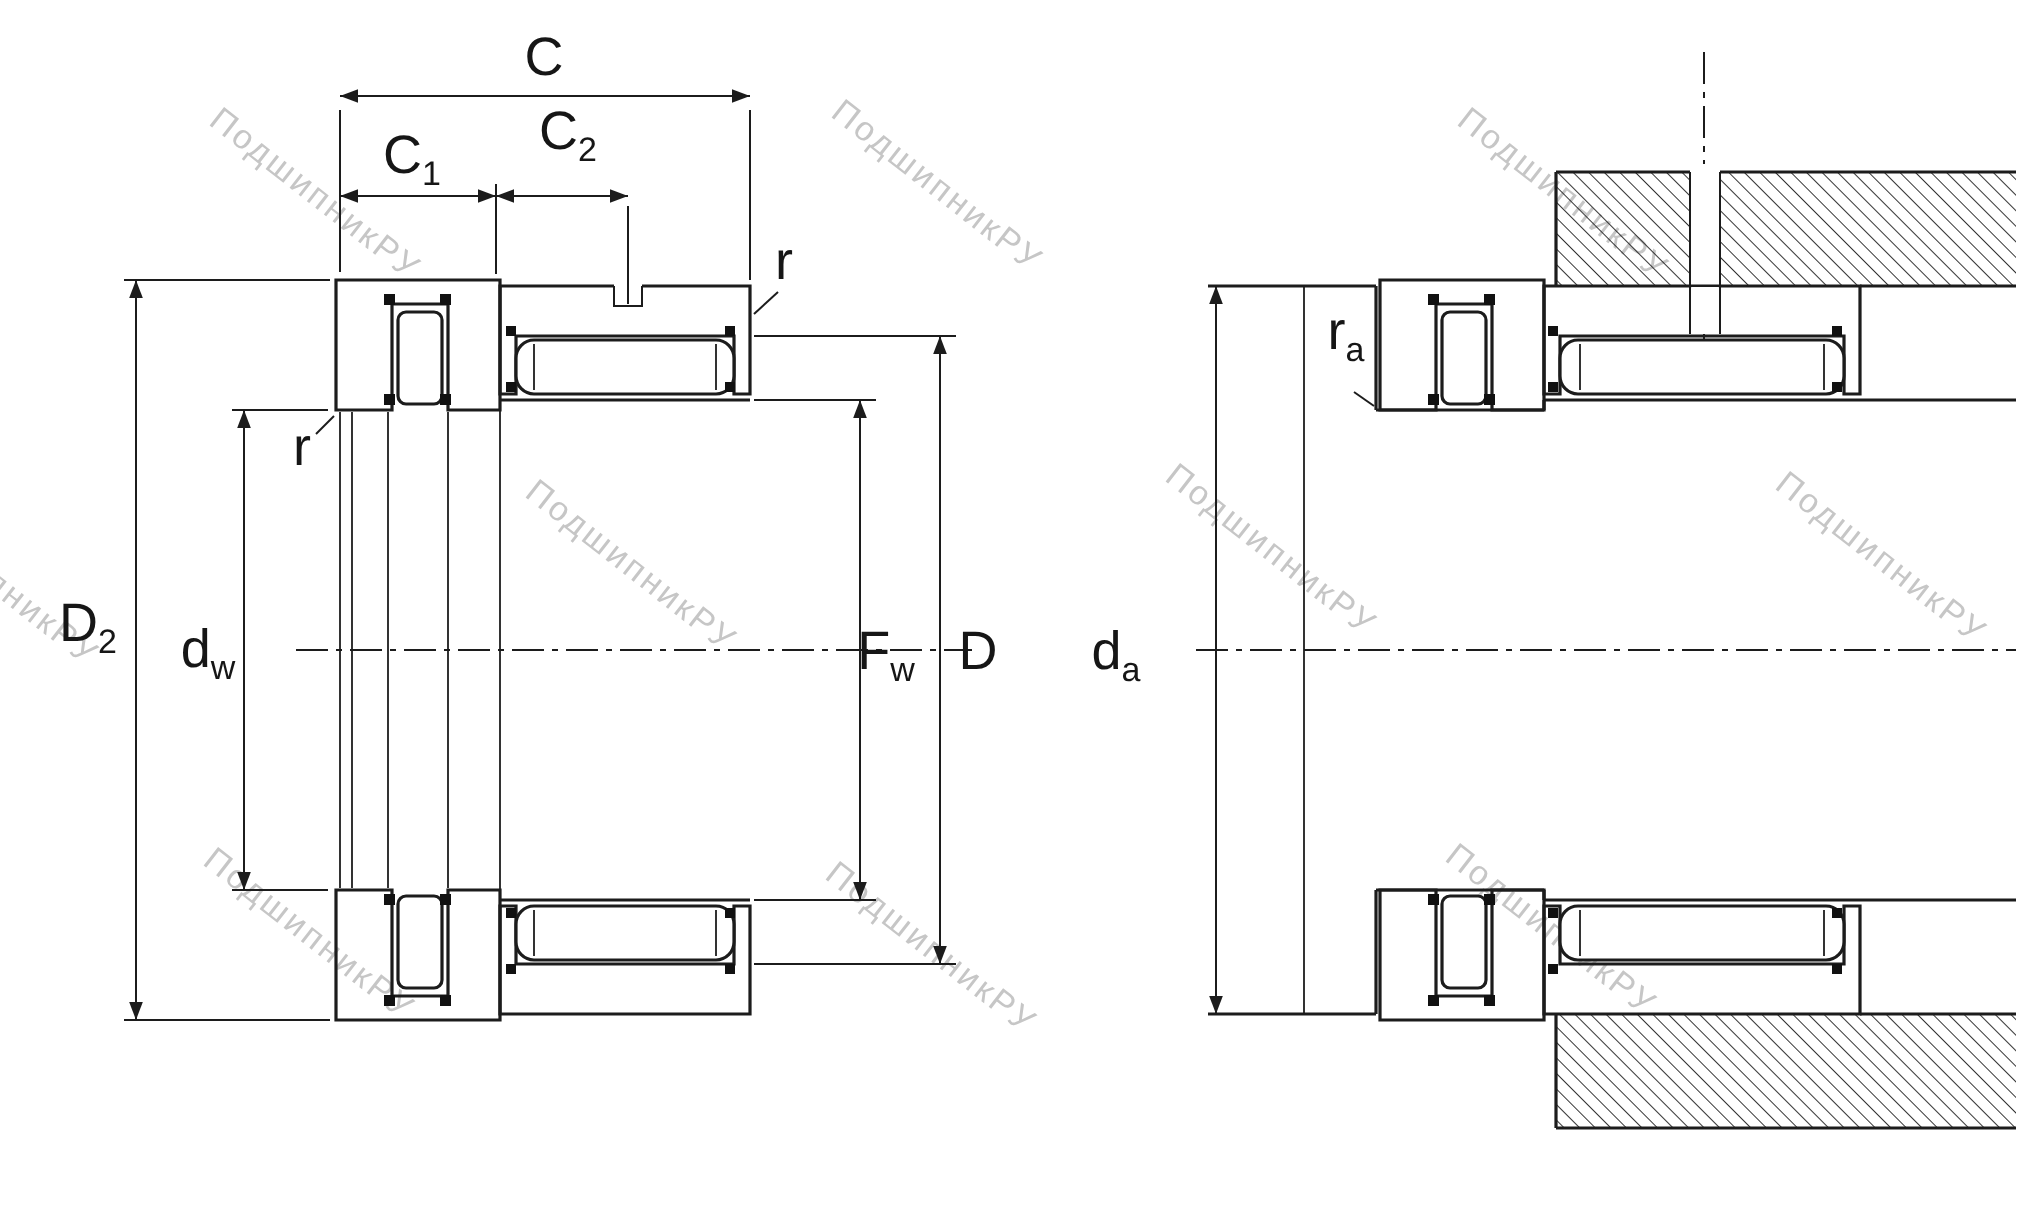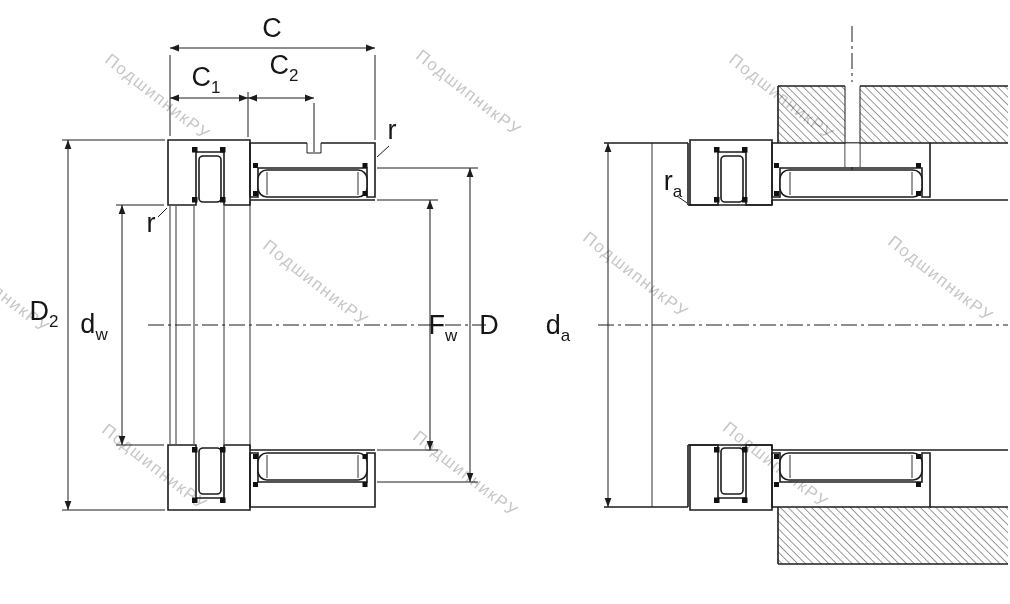--- a/index.html
+++ b/index.html
@@ -220,17 +220,17 @@
     </g>
   </g>
 </svg>
 
 <div class="dim-label" style="left:272px;top:31px"><span>C</span><sub></sub></div>
 <div class="dim-label" style="left:206px;top:80px"><span>C</span><sub>1</sub></div>
 <div class="dim-label" style="left:284px;top:68px"><span>C</span><sub>2</sub></div>
 <div class="dim-label" style="left:392px;top:133px"><span>r</span><sub></sub></div>
 <div class="dim-label" style="left:151px;top:226px"><span>r</span><sub></sub></div>
 <div class="dim-label" style="left:44px;top:314px"><span>D</span><sub>2</sub></div>
-<div class="dim-label" style="left:94px;top:327px"><span>d</span><sub>w</sub></div>
+<div class="dim-label" style="left:104px;top:327px"><span>d</span><sub>w</sub></div>
 <div class="dim-label" style="left:443px;top:328px"><span>F</span><sub>w</sub></div>
 <div class="dim-label" style="left:489px;top:328px"><span>D</span><sub></sub></div>
 <div class="dim-label" style="left:558px;top:328px"><span>d</span><sub>a</sub></div>
-<div class="dim-label" style="left:673px;top:184px"><span>r</span><sub>a</sub></div>
+<div class="dim-label" style="left:673px;top:168px"><span>r</span><sub>a</sub></div>
 
 </body></html>

